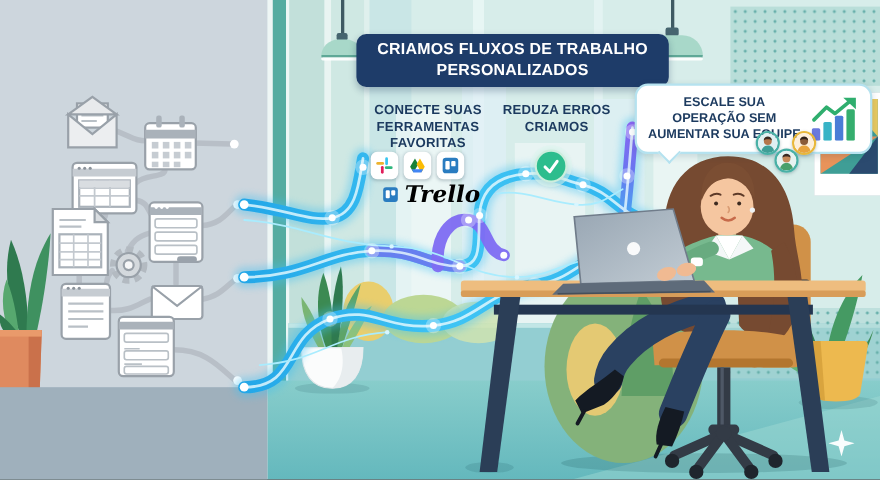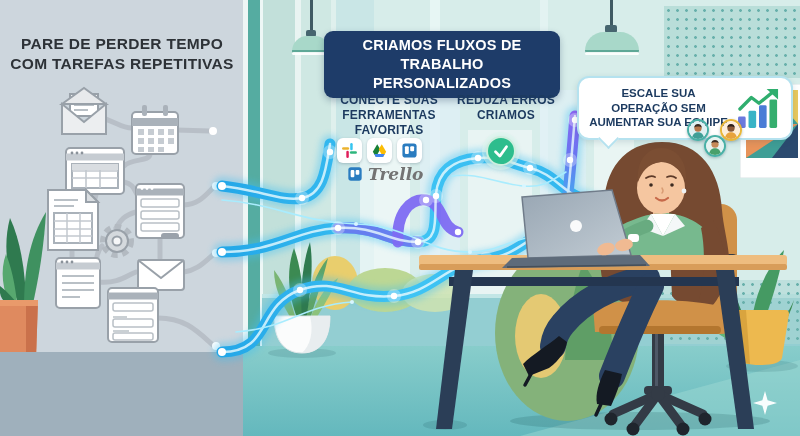--- a/index.html
+++ b/index.html
@@ -24,36 +24,36 @@
   .lamp-glow{position:absolute;background:#ffffff;border-radius:2px;opacity:.9;}
   .lamp-cap{position:absolute;background:#46656f;border-radius:2px;}
   
   .left-panel{position:absolute;left:0;top:0;width:243px;height:436px;background:#cdd6dd;}
   .headline{
     position:absolute;left:8px;top:34px;width:228px;text-align:center;
     font-size:15.5px;font-weight:800;line-height:1.32;letter-spacing:.3px;color:#2d3237;
   }
   
   .badge{
-    position:absolute;left:324px;top:31px;width:236px;min-height:40px;
+    position:absolute;left:324px;top:31px;width:284px;min-height:40px;
     background:#1e3c69;border-radius:9px;color:#ffffff;
     display:flex;align-items:center;justify-content:center;text-align:center;
     font-size:14.5px;font-weight:800;line-height:1.32;letter-spacing:.2px;
     padding:5px 8px;box-sizing:border-box;box-shadow:0 3px 7px rgba(15,40,80,.28);
   }
   .feature-label{
     position:absolute;text-align:center;color:#1c3a5f;
     font-size:12px;font-weight:800;line-height:1.25;letter-spacing:.2px;
   }
   .lab-connect{left:324px;top:93px;width:130px;text-align:center;}
   .lab-errors{left:456px;top:93px;width:100px;}
   .tools-row{position:absolute;left:337px;top:138px;display:flex;gap:5px;}
   .tool-tile{width:25px;height:25px;background:#fff;border-radius:6px;box-shadow:0 1px 3px rgba(30,60,80,.25);display:flex;align-items:center;justify-content:center;}
   .trello-row{position:absolute;left:347px;top:164px;width:110px;display:flex;align-items:center;gap:5px;}
-  .trello-word{font-family:"DejaVu Serif",serif;font-style:italic;font-weight:700;font-size:17px;color:#737373;}
+  .trello-word{font-family:"DejaVu Serif",serif;font-style:italic;font-weight:700;font-size:21px;color:#000000;}
   .check-circle{
     position:absolute;left:486px;top:136px;width:30px;height:30px;border-radius:50%;
     background:#2dbd8d;border:2px solid #cdeede;box-sizing:border-box;
     box-shadow:0 0 0 4px rgba(220,246,238,.55),0 2px 6px rgba(20,80,70,.25);
     display:flex;align-items:center;justify-content:center;
   }
   .bubble{
     position:absolute;left:577px;top:76px;width:216px;box-sizing:border-box;
     background:#ffffff;border:2px solid #b5e2ef;border-radius:12px;
     padding:8px 9px;display:flex;align-items:center;gap:7px;
@@ -143,21 +143,20 @@
     <ellipse cx="76" cy="142" rx="36" ry="6" fill="rgba(31,86,94,.15)"></ellipse>
     <path d="M60,120 C30,96 14,64 20,28 C44,52 58,88 64,118 Z" fill="#2d7a50"></path>
     <path d="M64,120 C64,84 76,48 98,26 C92,62 78,98 70,120 Z" fill="#459a63"></path>
     <path d="M58,122 C36,116 16,100 8,78 C30,86 48,102 58,116 Z" fill="#63b377"></path>
     <path d="M68,122 C84,112 100,96 108,76 C102,100 88,116 74,124 Z" fill="#3c8a52"></path>
     <path d="M48,86 L100,86 C102,86 103,88 103,90 L96,134 C94,139 86,141 74,141 C62,141 54,139 52,134 L45,90 C45,88 46,86 48,86 Z" fill="#edb94f"></path>
     <path d="M48,86 L60,86 L64,140 C56,139 53,137 52,134 L45,90 C45,88 46,86 48,86 Z" fill="#d9a43e"></path>
   </svg>
 
   <div class="left-panel">
-    <div class="headline">PARE DE PERDER TEMPO COM TAREFAS REPETITIVAS</div>
 
     <svg width="243" height="436" viewBox="0 0 243 436" style="position:absolute;left:0;top:0;">
       <g stroke="#b8bfc7" stroke-width="5" fill="none" stroke-linecap="round">
         <path d="M96,116 C118,122 120,128 132,128"></path>
         <path d="M176,130 L210,131"></path>
         <path d="M150,154 C150,162 132,158 124,166"></path>
         <path d="M96,194 C96,204 82,202 76,210"></path>
         <path d="M124,182 C134,184 134,190 138,196"></path>
         <path d="M160,238 C160,246 160,250 160,258"></path>
         <path d="M136,212 C122,216 120,222 116,228"></path>

